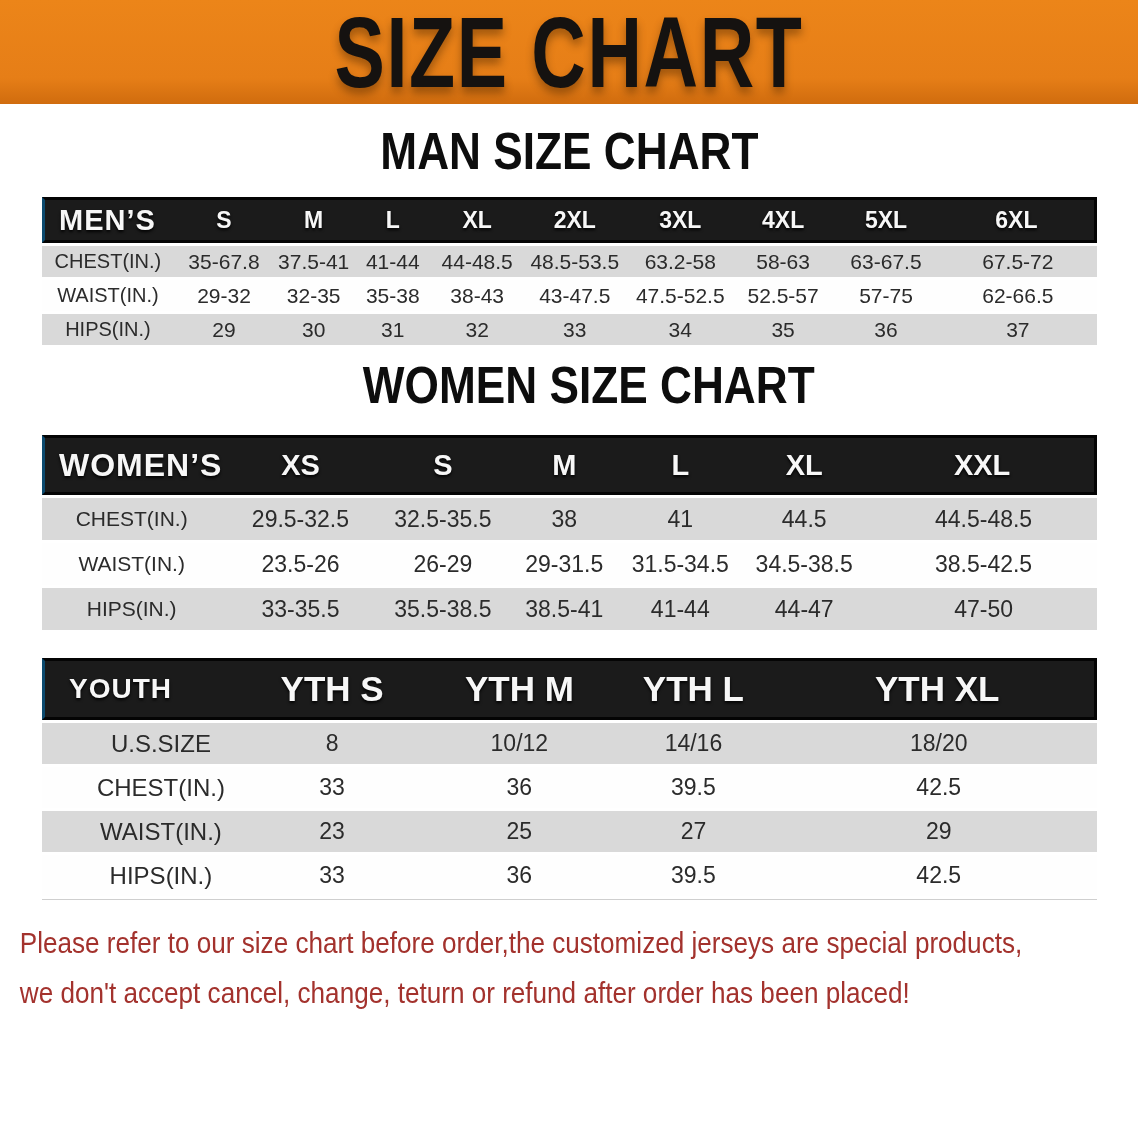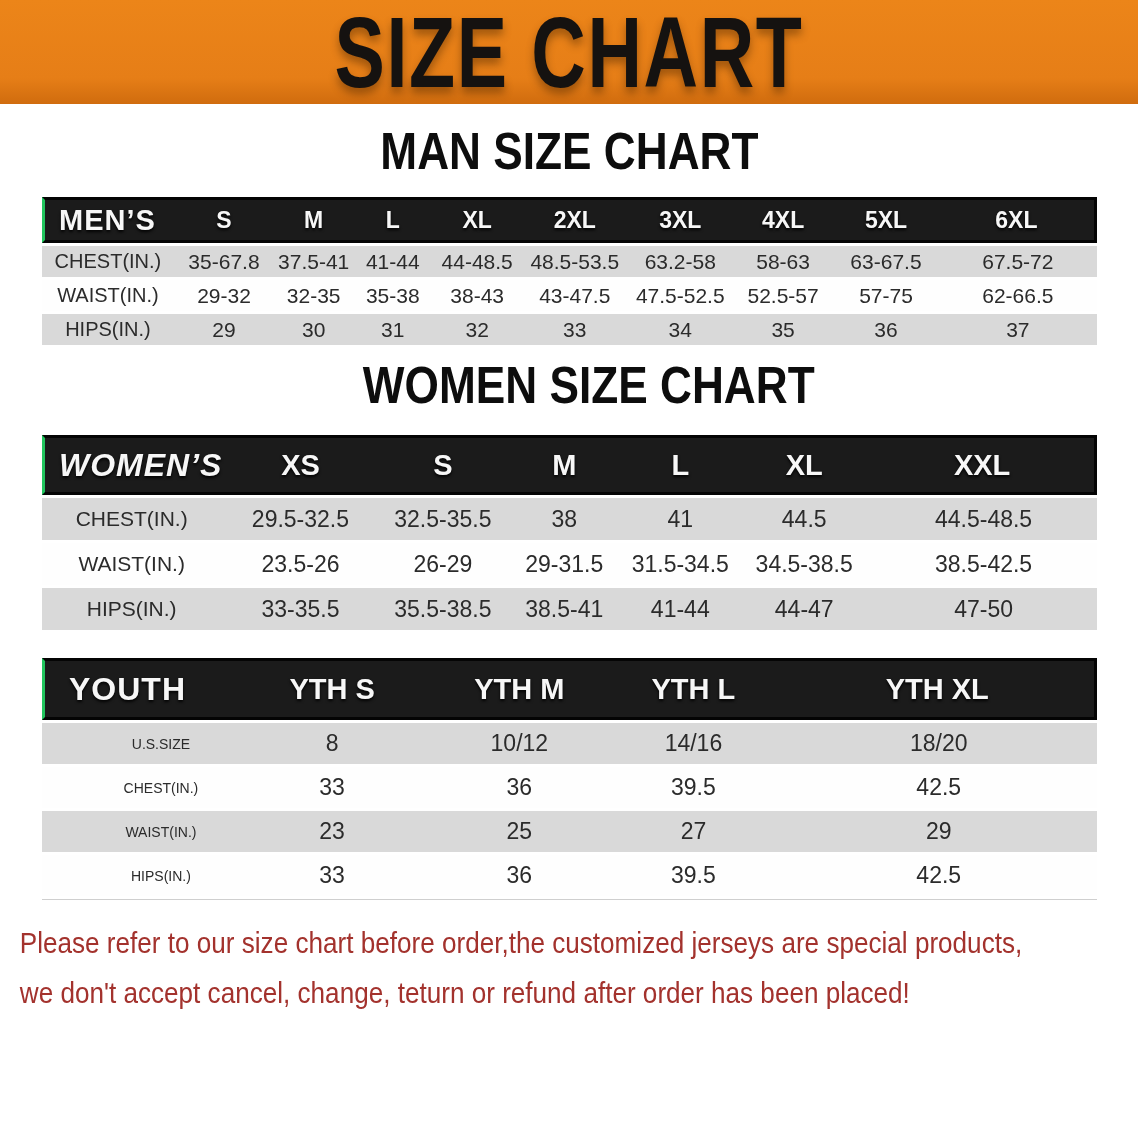--- a/index.html
+++ b/index.html
@@ -72,47 +72,47 @@
     text-align: center;
     border-top: 3px solid #040404;
     border-bottom: 3px solid #040404;
     padding: 0;
     text-shadow: 0 2px 3px rgba(0,0,0,0.9);
     white-space: nowrap;
   }
   th.row-head {
     text-align: left;
     padding-left: 14px;
-    border-left: 3px solid #22c55e;
+    border-left: 3px solid #0c4a6e;
     letter-spacing: 1px;
   }
   th:last-child { border-right: 3px solid #040404; }
   td {
     text-align: center;
     color: var(--ink);
     padding: 0;
     white-space: nowrap;
   }
   tr.row-gray  td { background: var(--row-gray); }
   tr.row-white td { background: #fefefe; }
   
   .t-men th            { height: 46px; font-size: 23px; }
   .t-men th.row-head   { font-size: 29px; }
   .t-men td            { height: 31px; font-size: 21px; }
   .t-men td.row-label  { font-size: 20px; }
   
   .t-women th           { height: 60px; font-size: 29px; }
-  .t-women th.row-head  { font-size: 32px; font-style: italic; }
+  .t-women th.row-head  { font-size: 32px; }
   .t-women td           { height: 42px; font-size: 23px; }
   .t-women td.row-label { font-size: 21px; }
   
-  .t-youth th           { height: 62px; font-size: 29px; }
-  .t-youth th.row-head  { font-size: 32px; padding-left: 24px; }
+  .t-youth th           { height: 62px; font-size: 35px; }
+  .t-youth th.row-head  { font-size: 28px; padding-left: 24px; }
   .t-youth td           { height: 41px; font-size: 23px; }
-  .t-youth td.row-label { font-size: 14px; padding-left: 48px; }
+  .t-youth td.row-label { font-size: 24px; padding-left: 48px; }
   
   .footer-note {
     margin-top: 18px;
     padding-left: 22px;
     color: var(--footer-red);
     font-size: 29px;
     line-height: 50px;
     transform: scaleX(0.9);
     transform-origin: 0 50%;
     white-space: nowrap;

